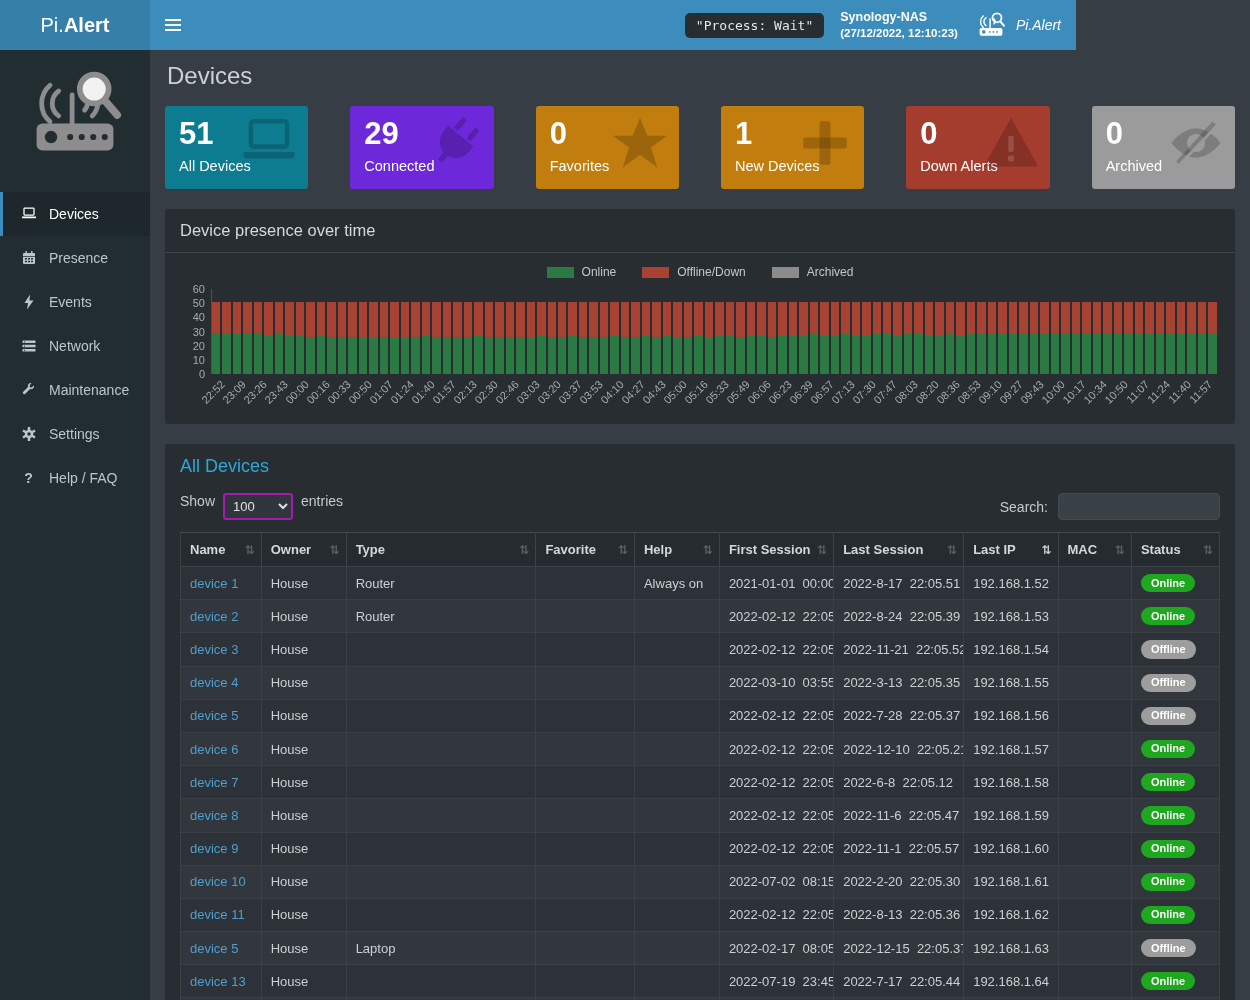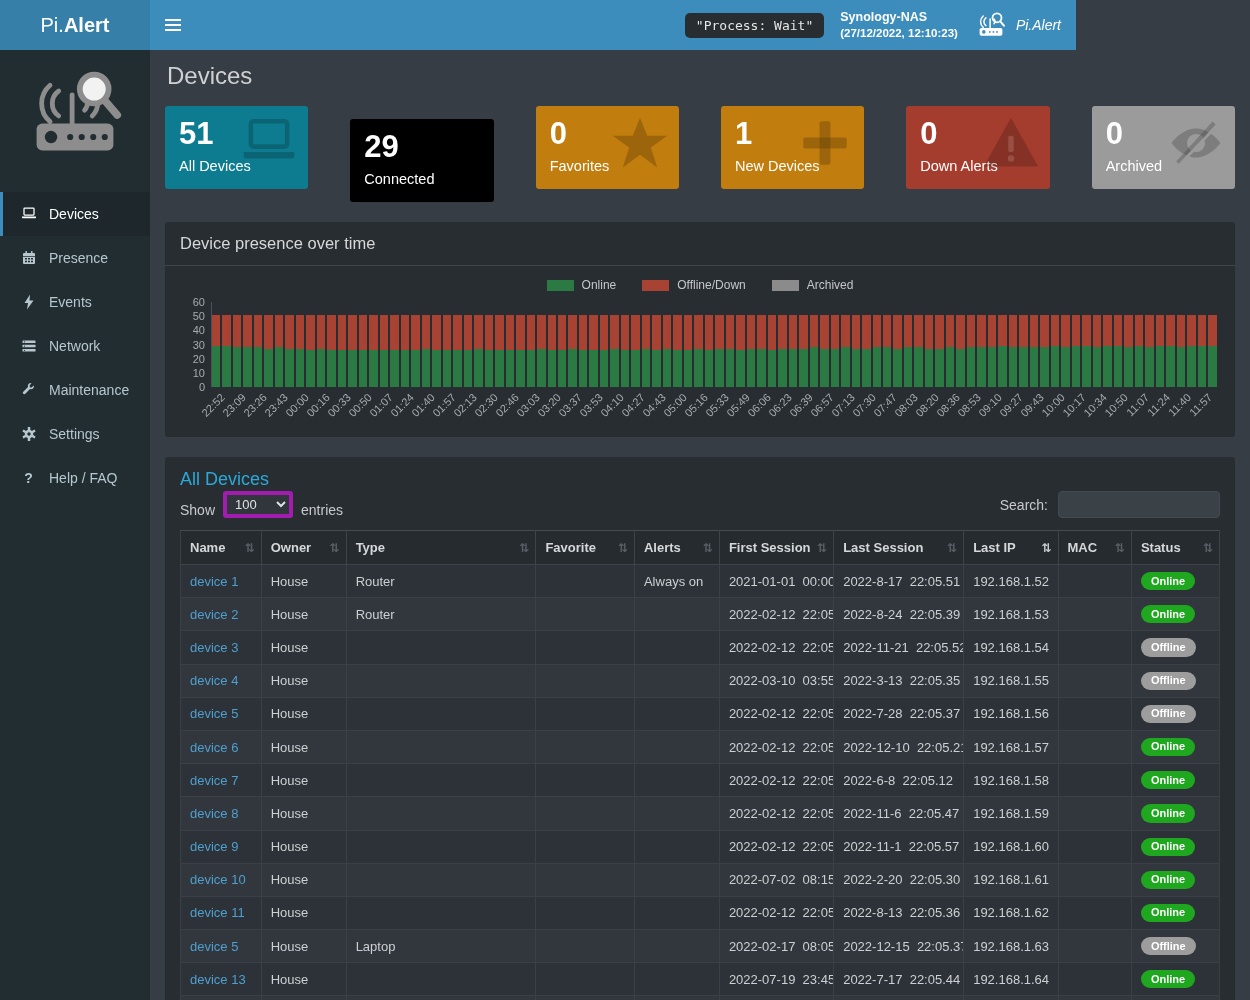--- a/index.html
+++ b/index.html
@@ -59,22 +59,22 @@
   .plot { flex:1; height:85px; display:flex; align-items:flex-end; border-left:1px solid #4a5055; }
   .bar-slot { flex:1; height:100%; display:flex; flex-direction:column; justify-content:flex-end; padding-right:2px; }
   .seg { width:100%; }
   .x-axis { position:relative; height:48px; margin-left:30px; }
   .x-label { position:absolute; top:4px; width:0; }
   .x-label span { position:absolute; right:-2px; top:0; white-space:nowrap; color:#a6abb0; font-size:11px; transform:rotate(-45deg); transform-origin:100% 0; }
 
   
   .table-panel { padding:12px 15px 10px 15px; }
   .table-title { color:#2aa9d8; font-size:18px; font-weight:400; }
-  .table-controls { display:flex; align-items:flex-end; margin:1px 0 12px 0; color:#c6cacd; font-size:14px; }
-  .show-select { margin:0 8px; background:#30363c; color:#dfe2e4; border:4px solid #a21caf; border-radius:3px; height:27px; width:70px; font-size:13px; padding:0 4px; }
+  .table-controls { display:flex; align-items:flex-start; margin:16px 0 12px 0; color:#c6cacd; font-size:14px; }
+  .show-select { margin:0 8px; background:#30363c; color:#dfe2e4; border:2px solid #a21caf; border-radius:3px; height:27px; width:70px; font-size:13px; padding:0 4px; }
   .search-wrap { margin-left:auto; display:flex; align-items:center; gap:10px; }
   .search-input { width:162px; height:27px; background:#3a4147; border:1px solid #434a51; border-radius:4px; color:#e4e6e8; padding:0 8px; font-size:13px; }
 
   table { width:100%; border-collapse:collapse; font-size:13px; table-layout:fixed; }
   th { background:#262b30; color:#d4d8db; font-weight:700; text-align:left; padding:9px 9px; border:1px solid #3d4349; border-top:1px solid #454b51; font-size:13px; position:relative; cursor:pointer; }
   .sort-ico { position:absolute; right:6px; top:50%; transform:translateY(-50%); color:#596065; font-size:12px; }
   .sort-ico.active { color:#c9ced2; }
   td { padding:7px 9px; color:#ccd0d3; border-right:1px solid #3a4046; border-bottom:1px solid #3a4046; overflow:hidden; white-space:nowrap; }
   td:first-child, th:first-child { border-left:1px solid #3a4046; }
   tr.odd td { background:#2c3237; }
@@ -233,21 +233,21 @@
 
   <div class="cards" id="cards">
       <div class="card" style="background: rgb(14, 124, 144);">
         <span class="card-icon" style="color: rgba(0, 0, 0, 0.35);"><svg viewBox="0 0 64 64">
             <rect x="12" y="8" width="40" height="28" rx="3" fill="none" stroke="currentColor" stroke-width="5"></rect>
             <path d="M4,42 h56 v4 a3,3 0 0 1 -3,3 h-50 a3,3 0 0 1 -3,-3 z" fill="currentColor"></path>
           </svg></span>
         <div class="card-value">51</div>
         <div class="card-label">All Devices</div>
       </div>
-      <div class="card" style="background: #000000; margin-top: 13px;">
+      <div class="card" style="background: #6d28d9;">
         <span class="card-icon" style="color: rgba(0, 0, 0, 0.35);"><svg viewBox="0 0 64 64">
             <g fill="currentColor" transform="rotate(40 32 32)">
               <rect x="20" y="4" width="6" height="16" rx="2"></rect>
               <rect x="38" y="4" width="6" height="16" rx="2"></rect>
               <path d="M14,22 h36 v8 a18,18 0 0 1 -15,17.7 V58 h-6 V47.7 A18,18 0 0 1 14,30 z"></path>
             </g>
           </svg></span>
         <div class="card-value">29</div>
         <div class="card-label">Connected</div>
       </div>
@@ -864,21 +864,21 @@
         <input class="search-input" type="text" value="" style="">
       </div>
     </div>
     <table>
       <thead>
           <tr id="thead-row">
             <th style="width: 7.7%;"><span>Name</span><span class="sort-ico">⇅</span></th>
             <th style="width: 8.1%;"><span>Owner</span><span class="sort-ico">⇅</span></th>
             <th style="width: 18.1%;"><span>Type</span><span class="sort-ico">⇅</span></th>
             <th style="width: 9.4%;"><span>Favorite</span><span class="sort-ico">⇅</span></th>
-            <th style="width: 8.1%;"><span>Alerts</span><span class="sort-ico">⇅</span></th>
+            <th style="width: 8.1%;"><span>Help</span><span class="sort-ico">⇅</span></th>
             <th style="width: 10.9%;"><span>First Session</span><span class="sort-ico">⇅</span></th>
             <th style="width: 12.4%;"><span>Last Session</span><span class="sort-ico">⇅</span></th>
             <th style="width: 9%;"><span>Last IP</span><span class="sort-ico active">⇅</span></th>
             <th style="width: 7%;"><span>MAC</span><span class="sort-ico">⇅</span></th>
             <th style="width: 8.4%;"><span>Status</span><span class="sort-ico">⇅</span></th>
           </tr>
         </thead>
       <tbody id="tbody">
           <tr class="odd">
             <td class="name-cell">device 1</td>

